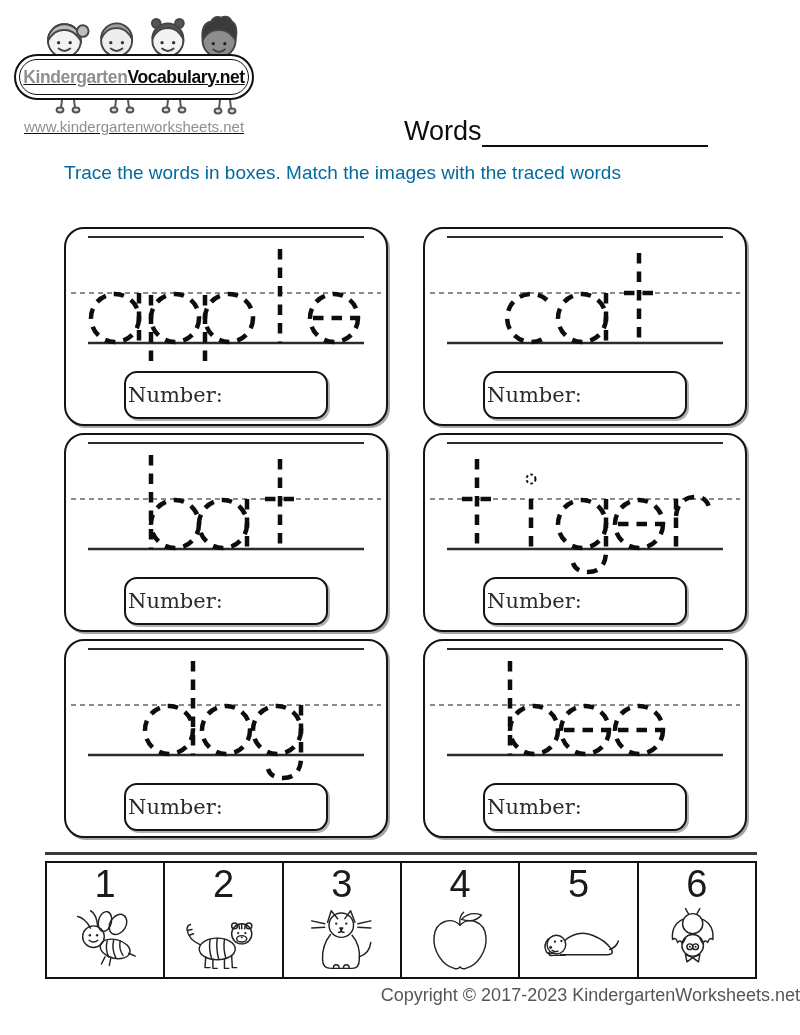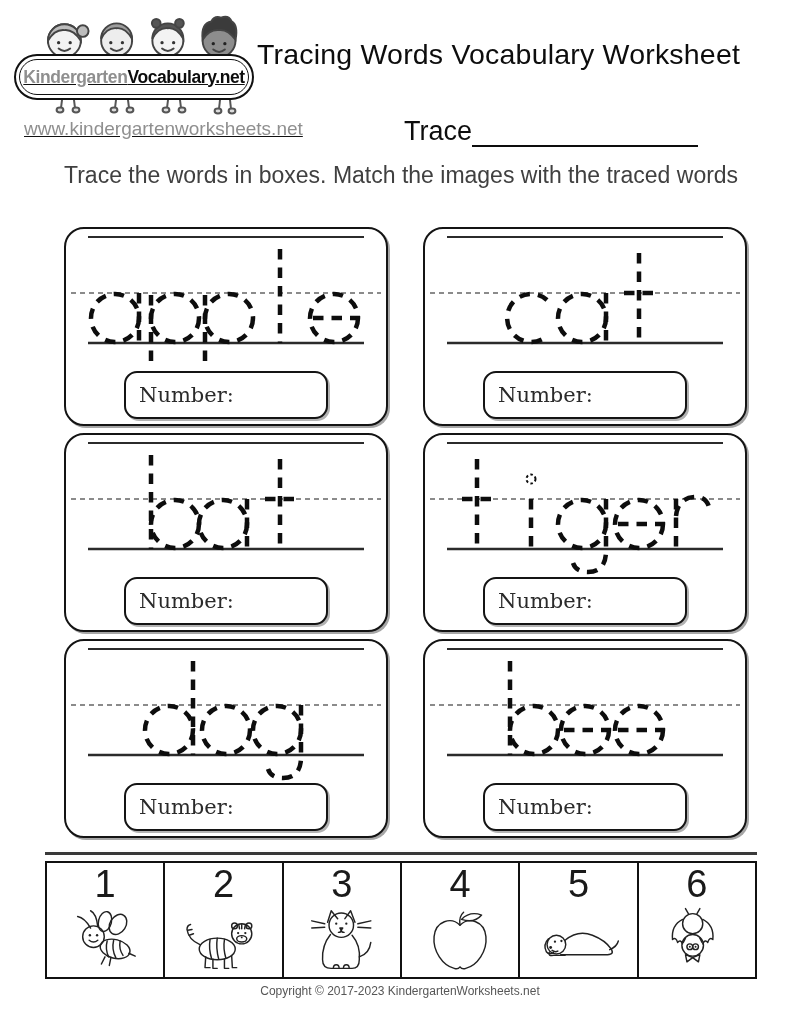--- a/index.html
+++ b/index.html
@@ -17,62 +17,62 @@
     border:2.5px solid #111; border-radius:26px; background:#fff; padding:3px;
   }
   .pill-inner {
     height:100%; border:1.2px solid #111; border-radius:20px;
     display:flex; align-items:center; justify-content:center; white-space:nowrap;
     font-weight:bold; font-size:17.5px; letter-spacing:-0.4px;
   }
   .brand-gray { color:#8f8f8f; }
   .brand-black { color:#0c0c0c; }
   .legs-svg { display:block; width:220px; height:16px; margin:0 auto; }
-  .logo-url { font-size:19px; color:#8f8f8f; padding-left:10px; margin-top:2px; }
+  .logo-url { font-size:15px; color:#8f8f8f; padding-left:10px; margin-top:2px; }
 
   
   .title { position:absolute; left:257px; top:38px; font-size:28.5px; color:#0d0d0d; letter-spacing:0.2px; }
   .name-row { position:absolute; left:404px; top:116px; font-size:27px; color:#0d0d0d; }
   .name-underline { display:inline-block; width:226px; height:30px; border-bottom:2px solid #0d0d0d; vertical-align:bottom; }
 
-  .instructions { position:absolute; left:64px; top:161px; width:690px; font-size:23px; line-height:1.3; color:#404040; }
+  .instructions { position:absolute; left:64px; top:161px; width:690px; font-size:19px; line-height:1.3; color:#0369a1; }
 
   
   .grid {
     position:absolute; left:64px; top:227px;
     display:grid; grid-template-columns:324px 324px; column-gap:35px; row-gap:7px;
   }
   .trace-box {
     position:relative; width:324px; height:199px; background:#fff;
     border:2px solid #141414; border-radius:20px;
     box-shadow:2px 2px 0 rgba(0,0,0,0.35);
   }
   .trace-svg { position:absolute; left:0; top:0; }
   .number-box {
     position:absolute; left:50%; bottom:5px; transform:translateX(-50%);
     width:204px; height:48px; background:#fff;
     border:2px solid #141414; border-radius:13px;
     box-shadow:2px 2px 0 rgba(0,0,0,0.3);
     font-family:"DejaVu Serif", serif; font-size:21px; color:#2a2a2a;
-    line-height:44px; padding-left:13px;
+    line-height:44px; padding-left:2px;
   }
 
   
   .separator { position:absolute; left:45px; top:852px; width:712px; border-top:3px solid #3a3a3a; }
   .match-table {
     position:absolute; left:45px; top:861px; width:712px; height:118px;
     display:flex; border:2.5px solid #111; background:#fff;
   }
   .match-cell { flex:1; border-right:2.5px solid #111; display:flex; flex-direction:column; align-items:center; overflow:hidden; }
   .match-cell:last-child { border-right:none; }
   .match-number { font-size:38px; line-height:1.05; margin-top:2px; color:#1a1a1a; }
   .match-img svg { width:106px; height:72px; display:block; }
 
   
-  .footer { position:absolute; left:0; top:983px; width:100%; text-align:center; font-size:12px; color:#565656; line-height:1.4; }
+  .footer { position:absolute; left:0; top:983px; width:100%; text-align:right; font-size:18px; color:#565656; line-height:1.4; }
 </style>
 </head>
 <body>
 
 <div class="page">
 
   <div class="logo">
     <svg class="kids-svg" viewBox="0 0 240 62">
       <g stroke="#444" stroke-width="2" fill="none" stroke-linecap="round">
 
@@ -126,23 +126,22 @@
           <ellipse cx="158" cy="10" rx="3.4" ry="2.4"></ellipse>
         <path d="M196 0 L195 9"></path>
           <ellipse cx="194" cy="11" rx="3.4" ry="2.4"></ellipse>
         <path d="M206 0 L207 9"></path>
           <ellipse cx="208" cy="11" rx="3.4" ry="2.4"></ellipse>
       </g>
     </svg>
     <div class="logo-url">www.kindergartenworksheets.net</div>
   </div>
 
-  <div class="title">Tracing Words Vocabulary Worksheet</div>
   <div class="name-row">
-    <span>Trace</span><span class="name-underline"></span>
+    <span>Words</span><span class="name-underline"></span>
   </div>
 
   <div class="instructions">
     <div>Trace the words in boxes. Match the images with the traced words</div>
   </div>
 
   <div class="grid">
     <div class="trace-box">
       <svg class="trace-svg" width="320" height="148" viewBox="0 0 320 148">
           <line x1="22" y1="8" x2="298" y2="8" stroke="#2b2b2b" stroke-width="2.2"></line>

